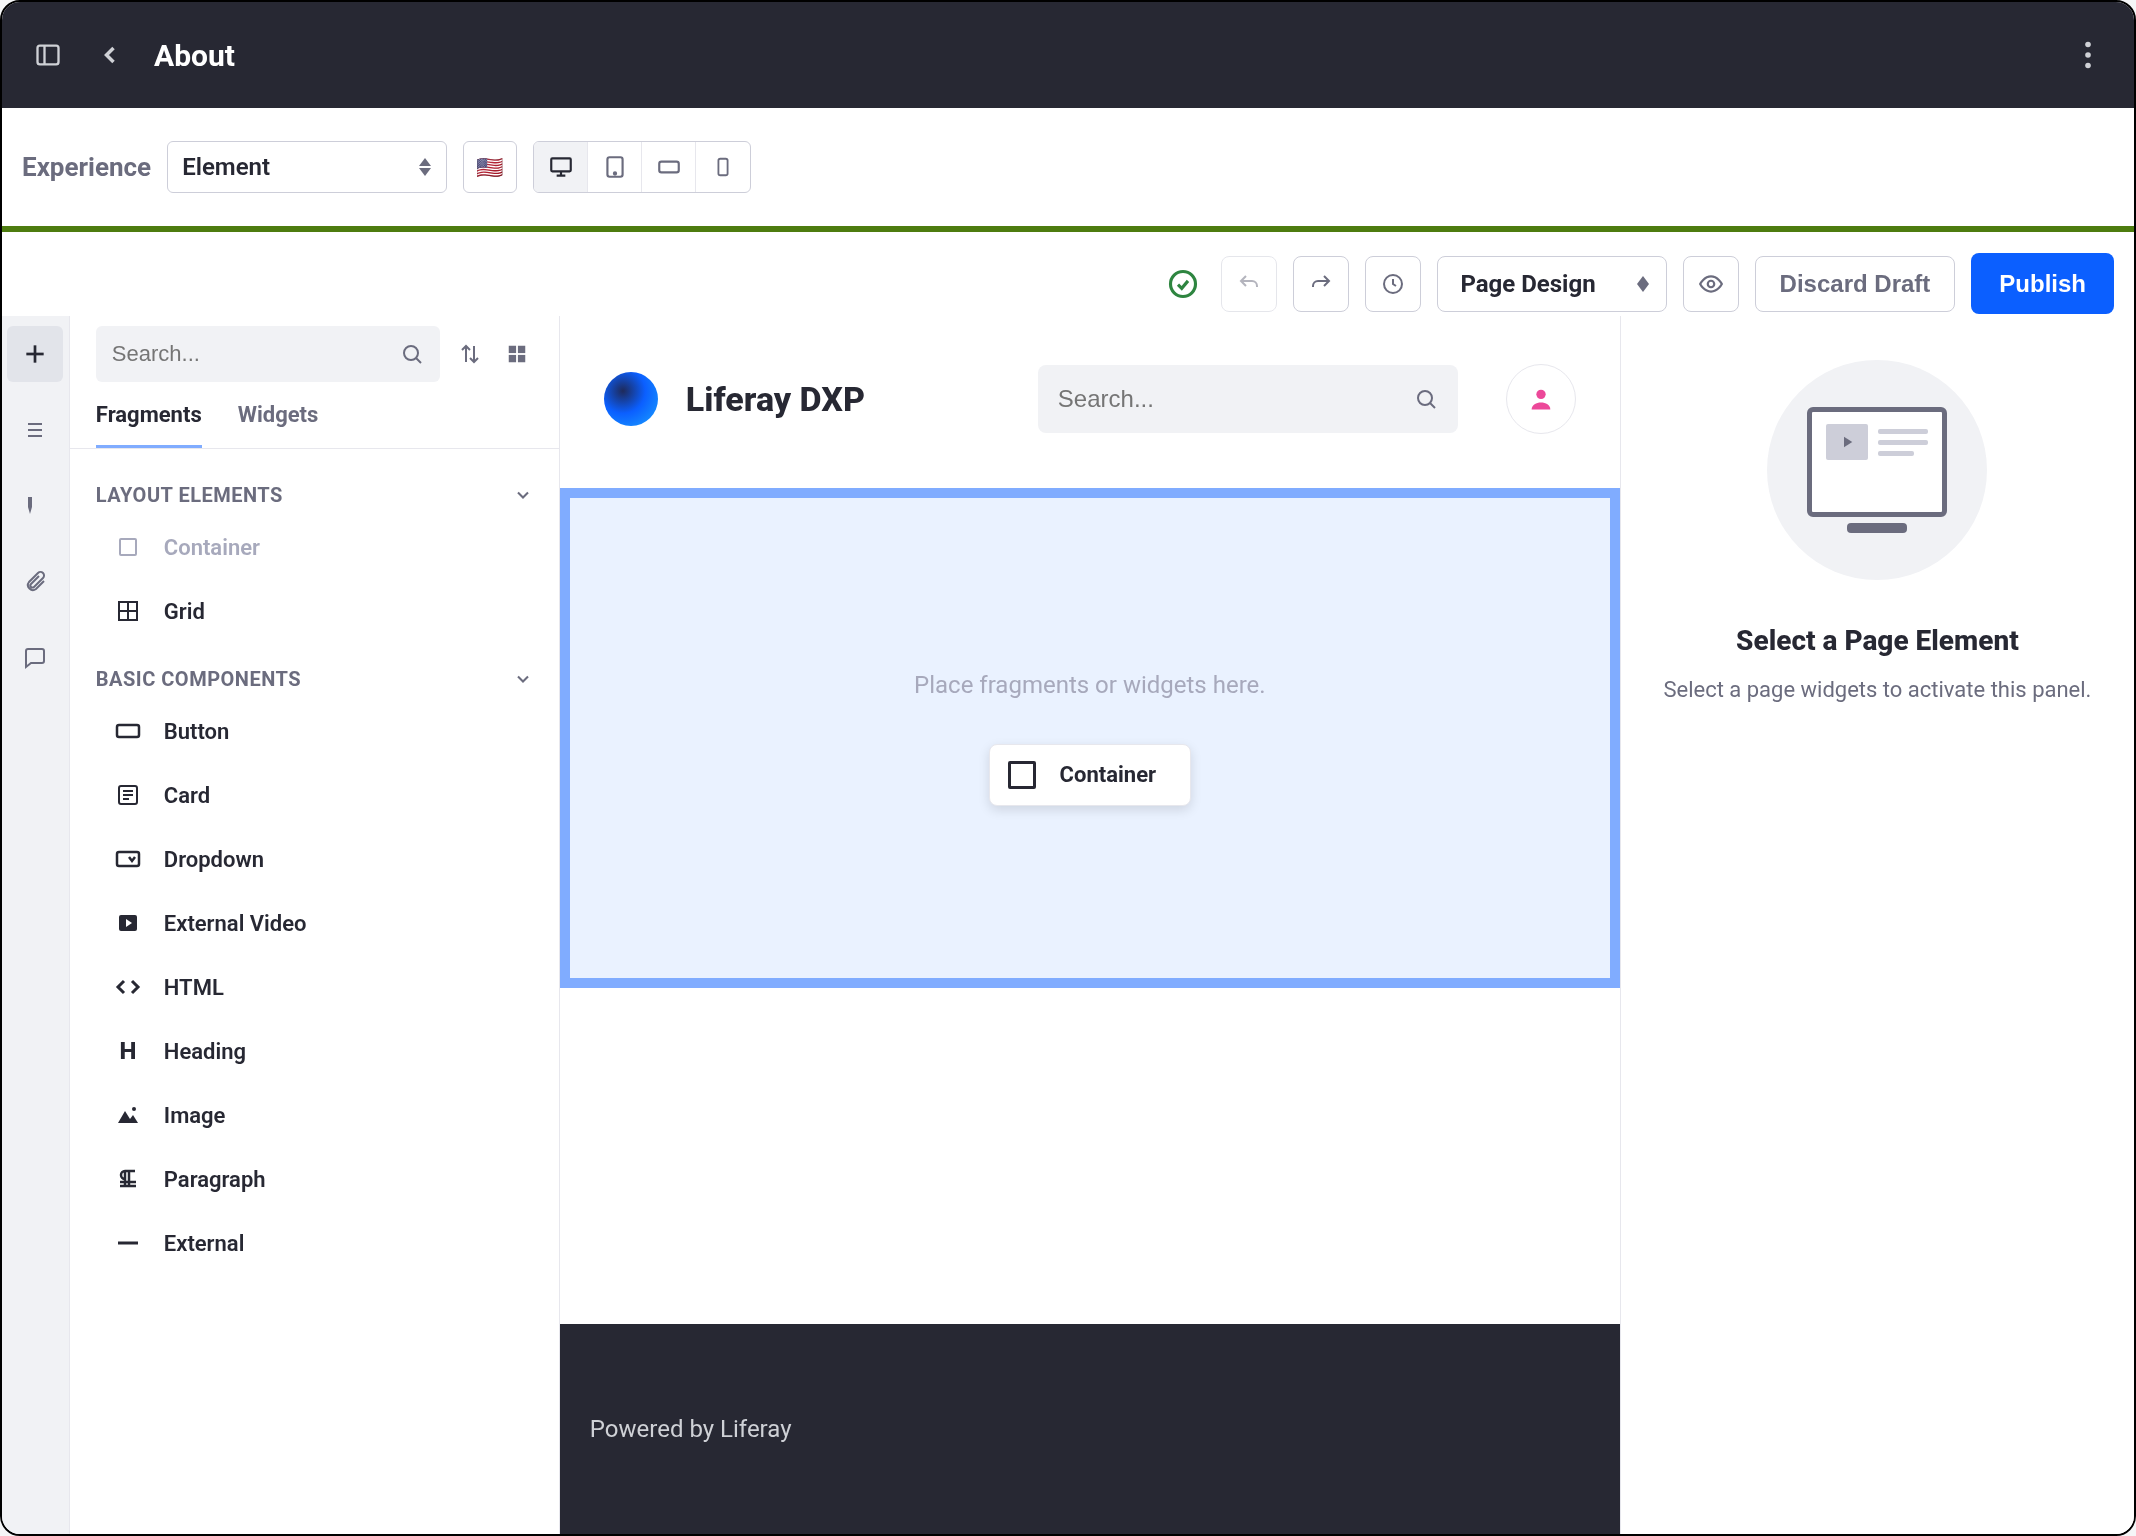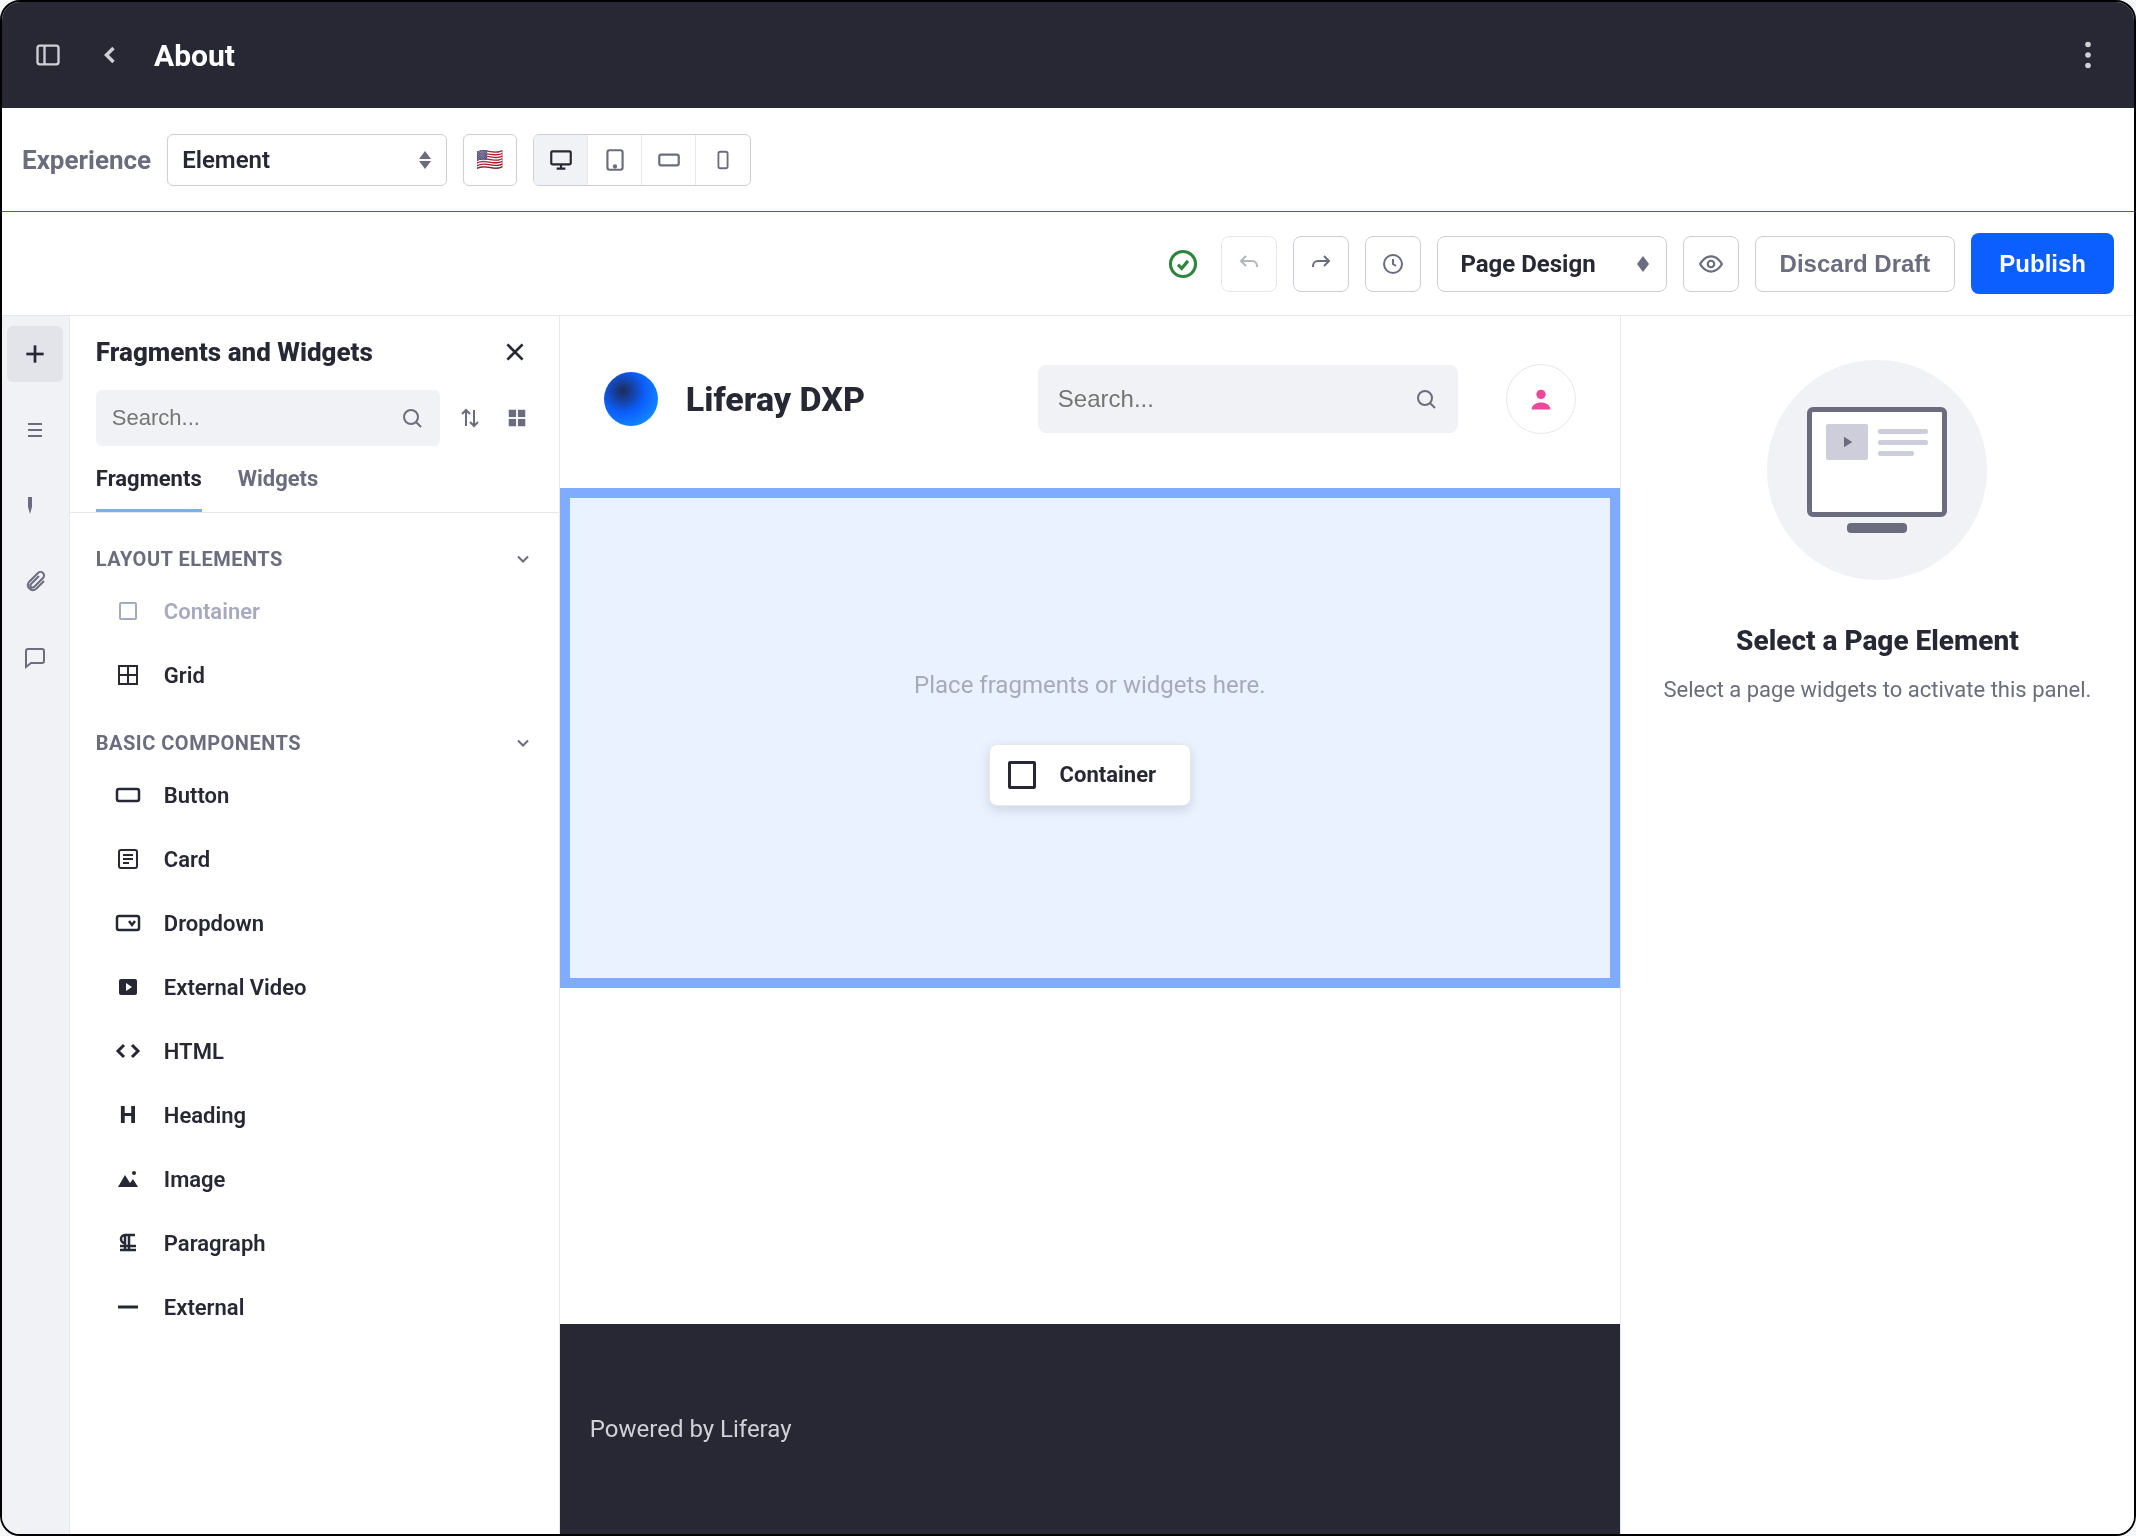--- a/index.html
+++ b/index.html
@@ -14,23 +14,23 @@
     padding: 0 24px;
     color: #fff;
   }
   .top-header .icon-btn { width: 44px; height: 44px; display:flex; align-items:center; justify-content:center; color:#cfd1d6; margin-right: 18px; cursor:pointer; }
   .top-header .page-title { font-size: 30px; font-weight: 700; margin-left: 4px; }
   .top-header .spacer { flex: 1; }
   .top-header .more { width:44px; height:44px; display:flex; align-items:center; justify-content:center; color:#cfd1d6; cursor:pointer; }
 
   
   .exp-toolbar {
-    height: 104px;
+    height: 124px;
     background: #fff;
-    border-bottom: 1px solid #4d7c0f;
+    border-bottom: 6px solid #4d7c0f;
     display:flex; align-items:center;
     padding: 0 20px;
     gap: 16px;
   }
   .exp-label { font-size: 26px; font-weight: 700; color:#6b6c7e; }
   .select-box {
     height: 52px; min-width: 280px;
     border:1px solid #cdced9; border-radius:6px;
     display:flex; align-items:center; justify-content:space-between;
     padding: 0 14px; font-size:24px; font-weight:600; color:#272833;
@@ -348,29 +348,20 @@
         </svg>
     </div>
     <div class="rail-btn">
       <svg width="24" height="24" viewBox="0 0 24 24" fill="none" stroke="currentColor" stroke-width="2">
           <path d="M21 15a2 2 0 0 1-2 2H8l-5 4V5a2 2 0 0 1 2-2h14a2 2 0 0 1 2 2z"></path>
         </svg>
     </div>
   </div>
 
   <div class="frag-panel">
-    <div class="frag-header">
-      <h2>Fragments and Widgets</h2>
-      <div class="close">
-        <svg width="26" height="26" viewBox="0 0 24 24" stroke="currentColor" stroke-width="2.5">
-            <line x1="5" y1="5" x2="19" y2="19"></line>
-            <line x1="19" y1="5" x2="5" y2="19"></line>
-          </svg>
-      </div>
-    </div>
     <div class="frag-search-row">
       <div class="frag-search">
         <input placeholder="Search..." style="">
         <span>
           <svg width="24" height="24" viewBox="0 0 24 24" fill="none" stroke="currentColor" stroke-width="2">
               <circle cx="11" cy="11" r="7"></circle>
               <line x1="21" y1="21" x2="16" y2="16"></line>
             </svg>
         </span>
       </div>

